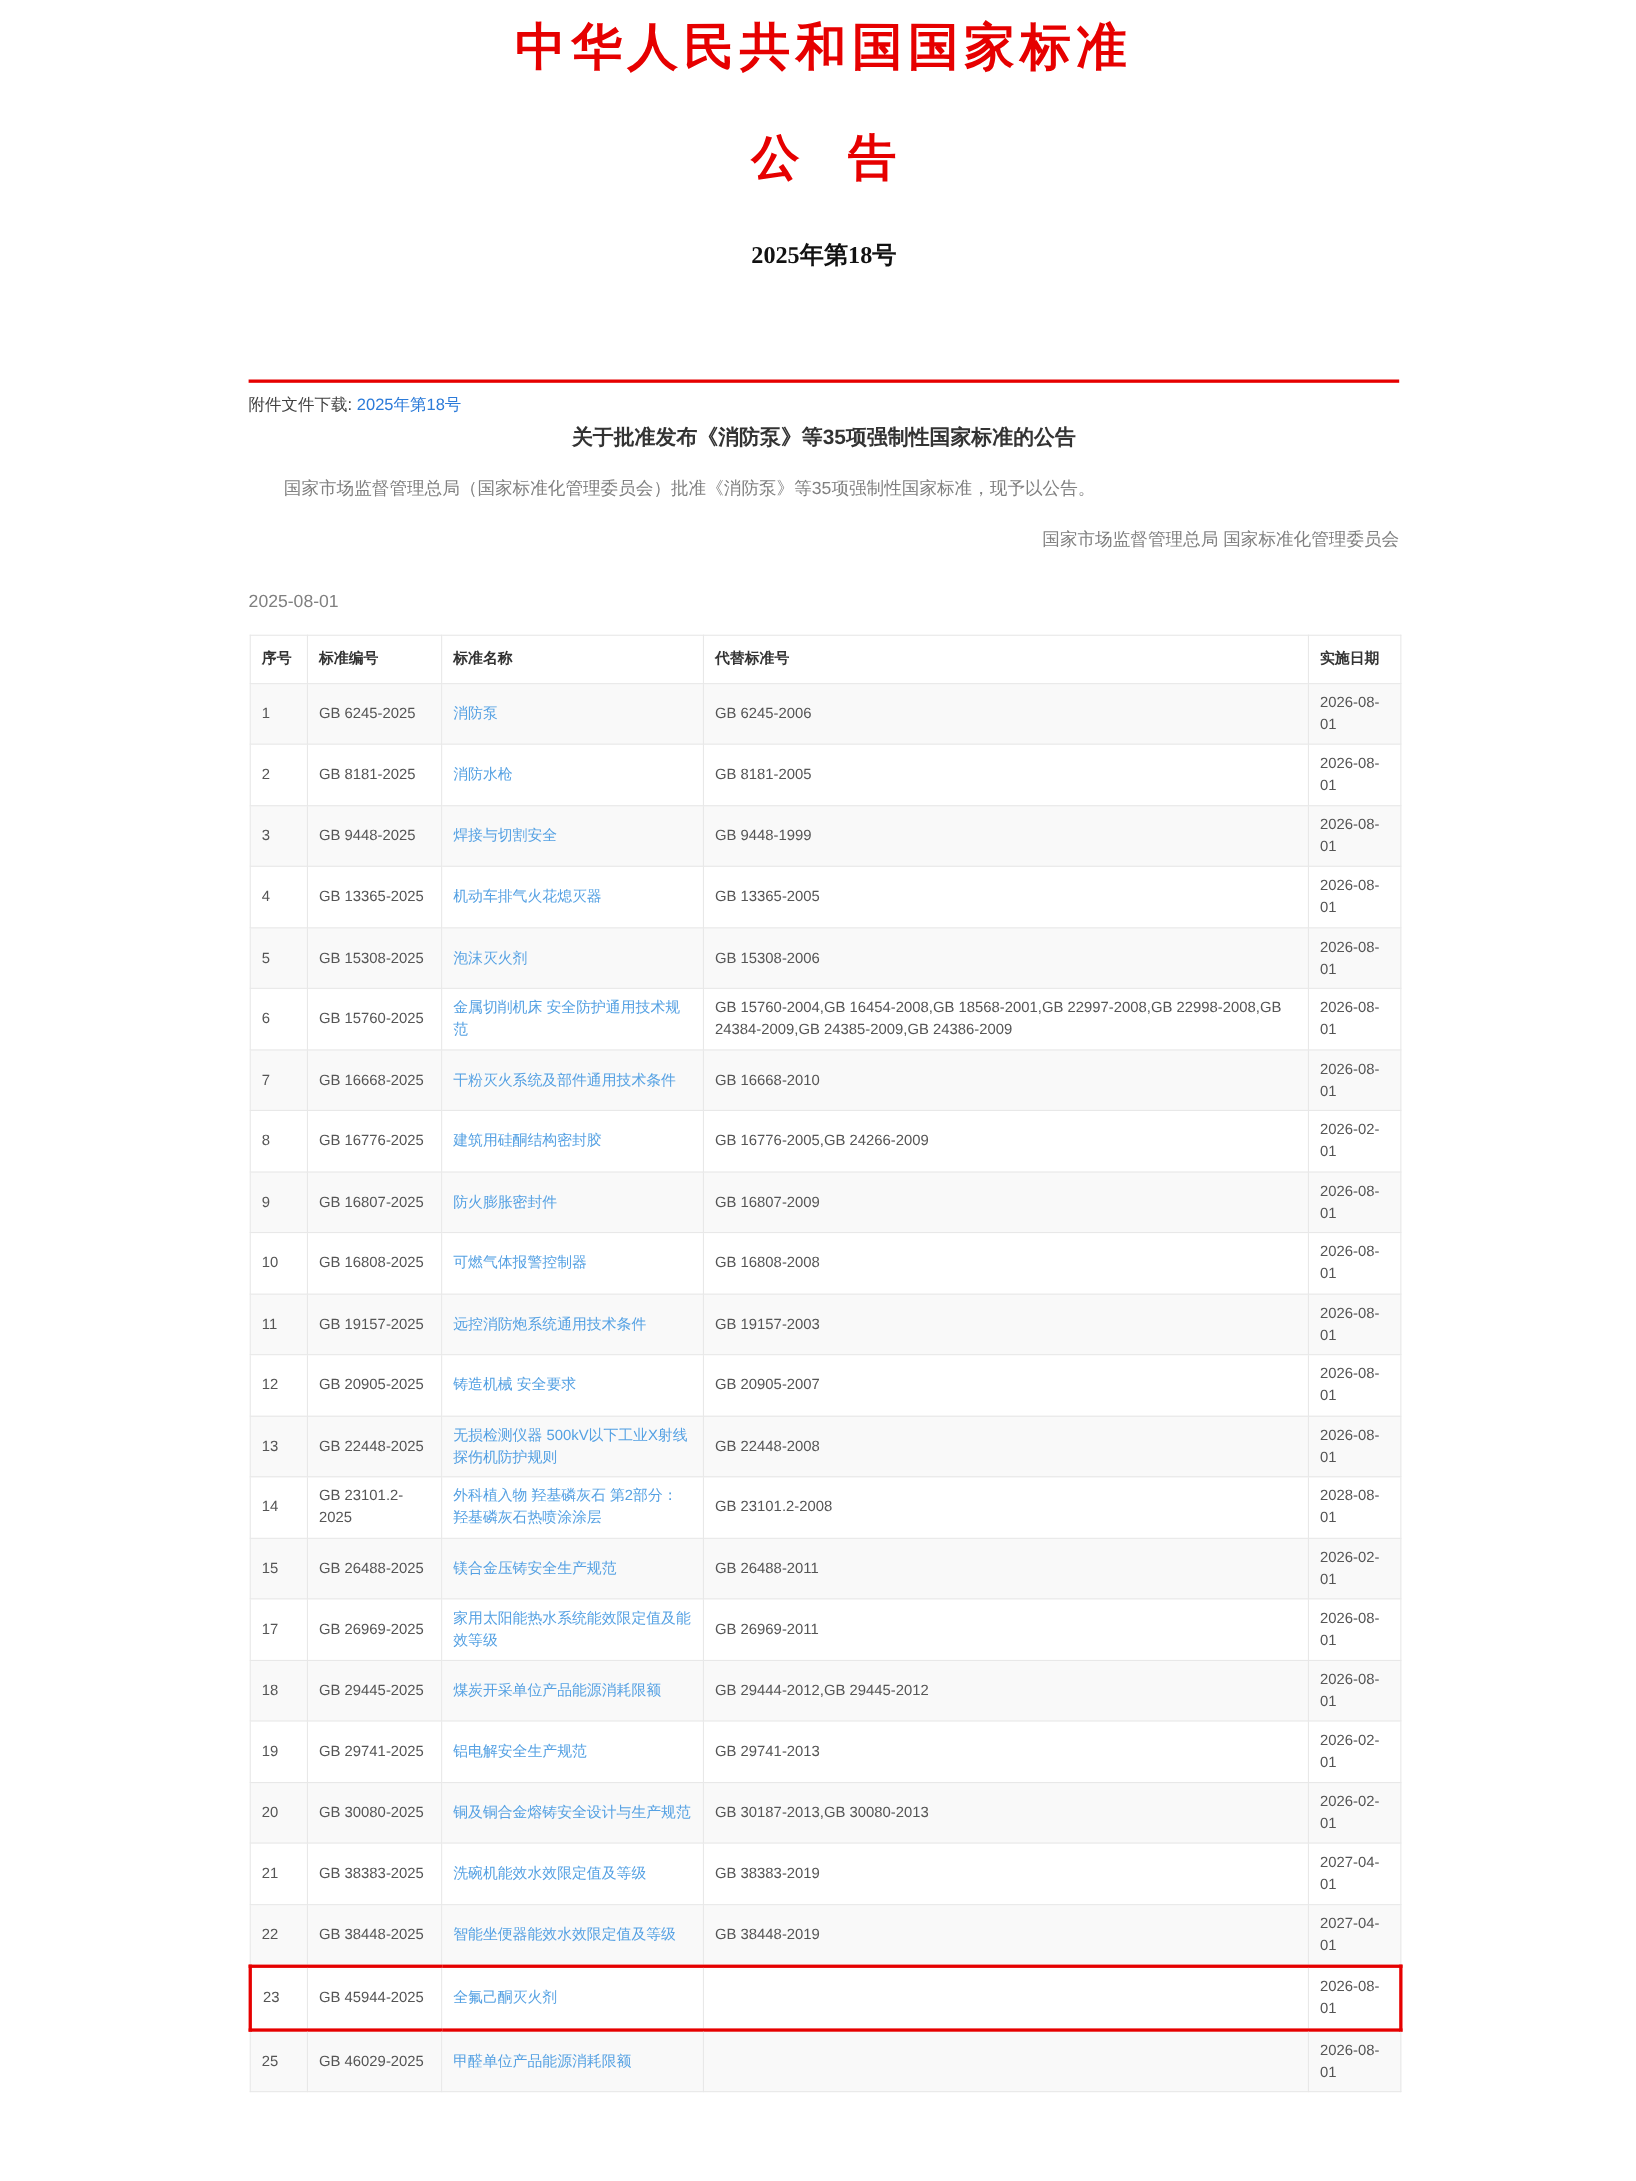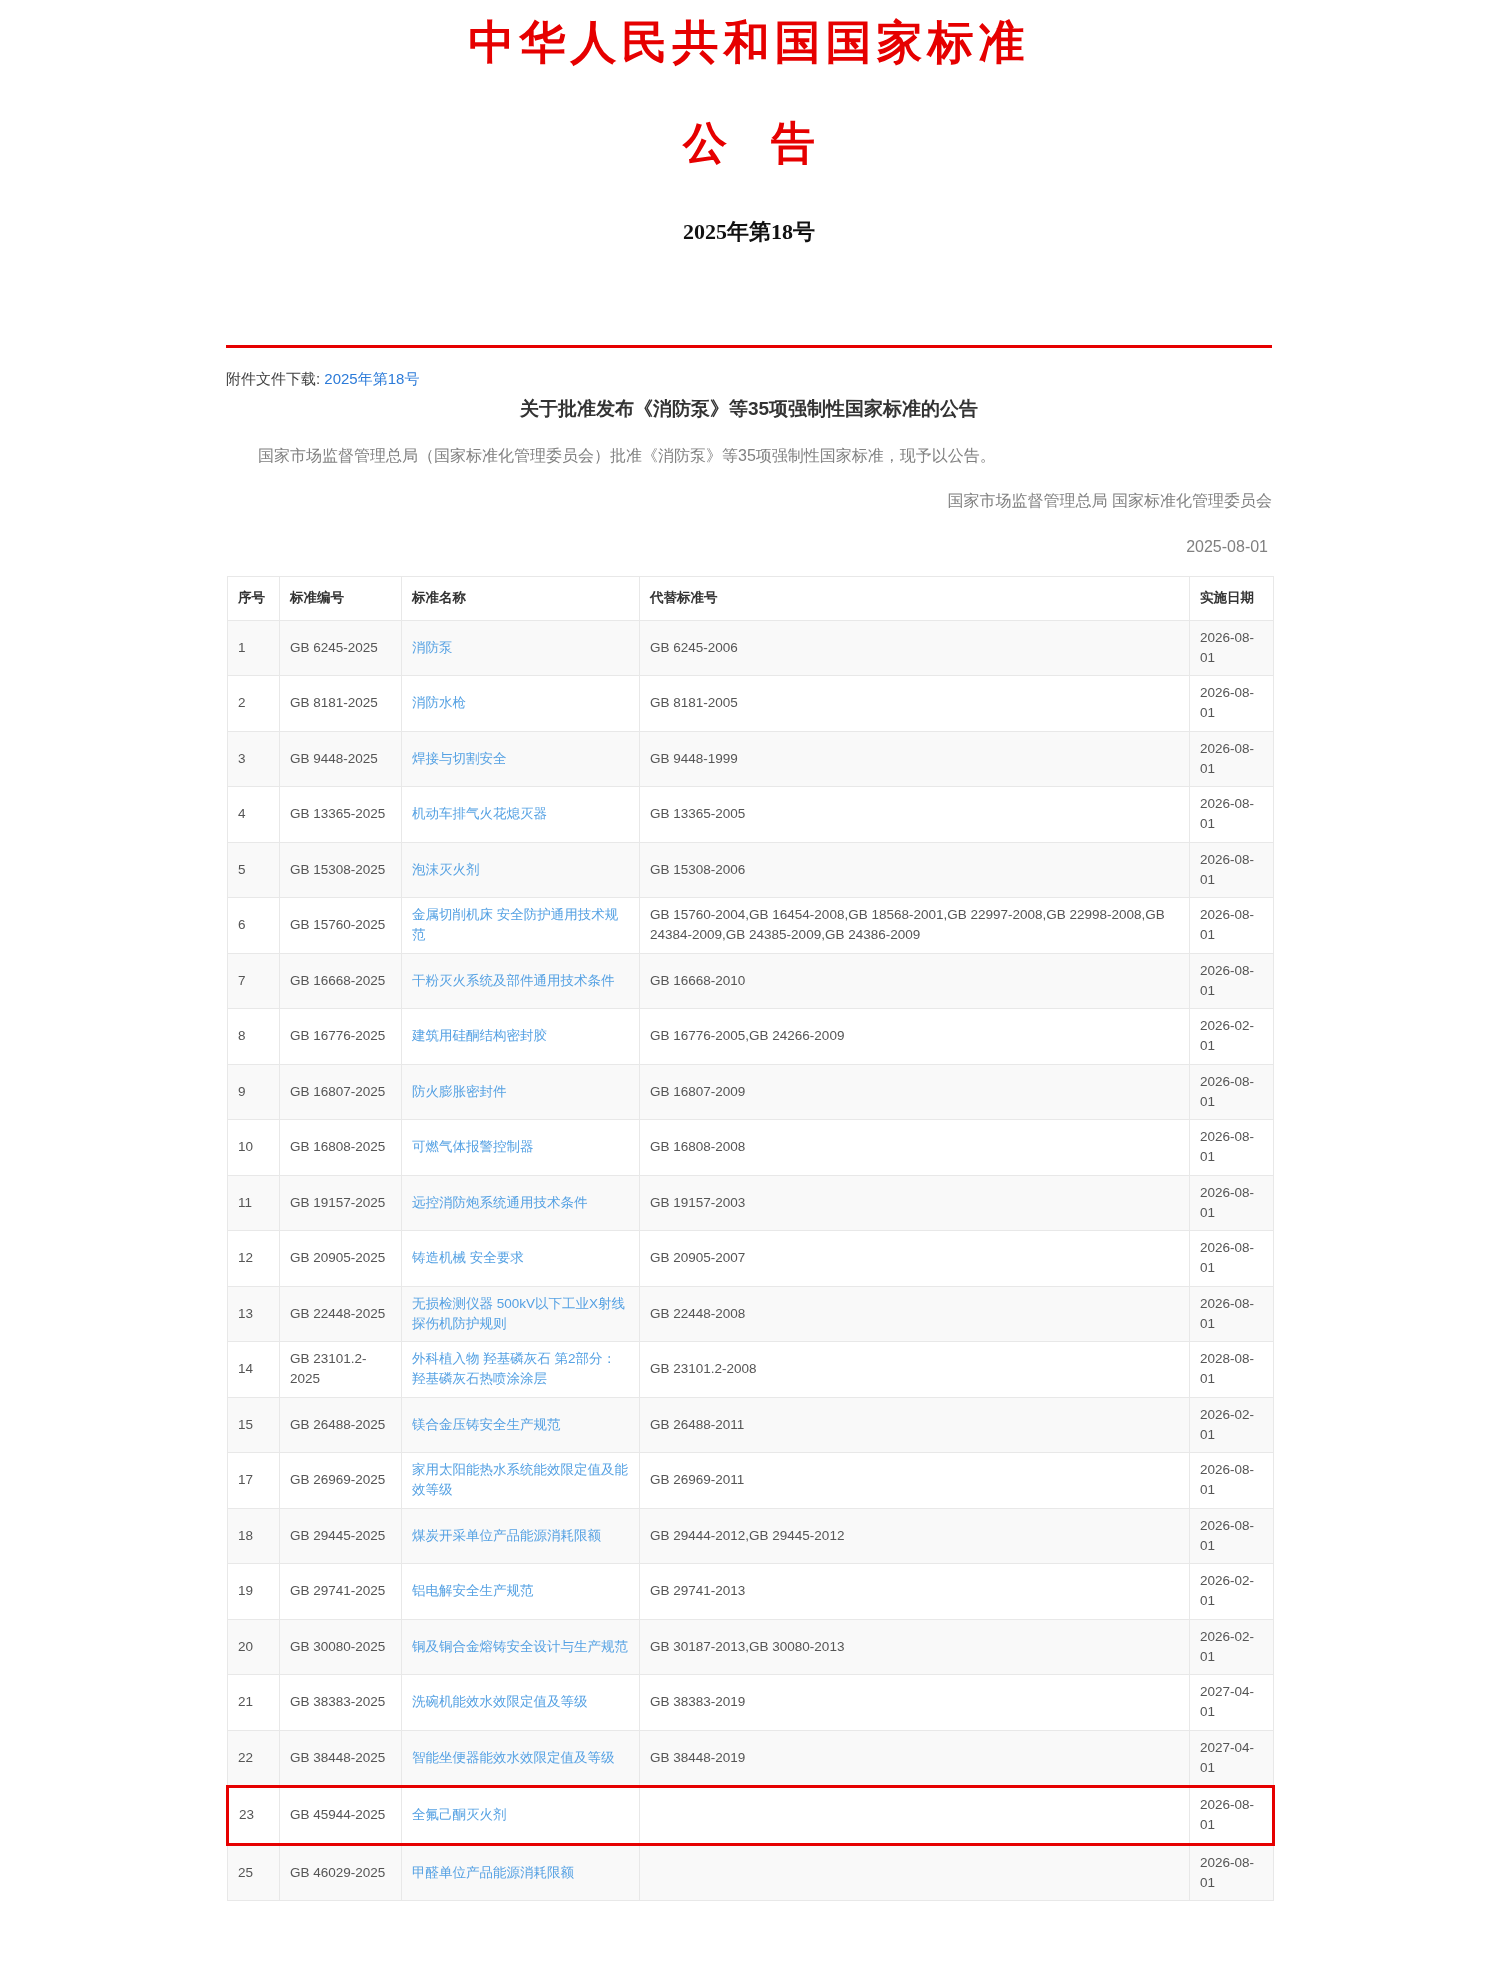--- a/index.html
+++ b/index.html
@@ -24,33 +24,33 @@
     color:#e60000; font-size:44px; font-weight:700;
     text-align:center; margin-top:50px; line-height:1.15;
   }
   .issue-no {
     font-family:"Liberation Serif","DejaVu Serif",serif;
     font-size:22px; font-weight:700; color:#111;
     text-align:center; margin-top:48px;
   }
   .red-line { height:3px; background:#e60000; margin-top:98px; }
 
-  .attachment { margin-top:22px; font-size:15px; color:#404040; }
+  .attachment { margin-top:11px; font-size:15px; color:#404040; }
   .attachment a { color:#2c7bd9; text-decoration:none; cursor:pointer; }
 
   .notice-title {
     text-align:center; font-size:19px; font-weight:700; color:#333;
     margin-top:7px;
   }
   .notice-body {
     font-size:16px; color:#808080; line-height:1.5;
     text-indent:2em; margin-top:22px;
   }
   .signature { text-align:right; font-size:16px; color:#808080; margin-top:23px; }
-  .sig-date  { text-align:right; font-size:16px; color:#808080; margin-top:26px; padding-right:4px; }
+  .sig-date  { font-size:16px; color:#808080; margin-top:38px; padding-right:4px; }
 
   table.standards {
     border-collapse:collapse; width:100%;
     margin-top:20px; font-size:13.5px; color:#555;
     table-layout:fixed;
   }
   table.standards th, table.standards td {
     border:1px solid #e8e8e8;
     padding:7px 10px; text-align:left; vertical-align:middle;
     line-height:1.5; word-wrap:break-word;

